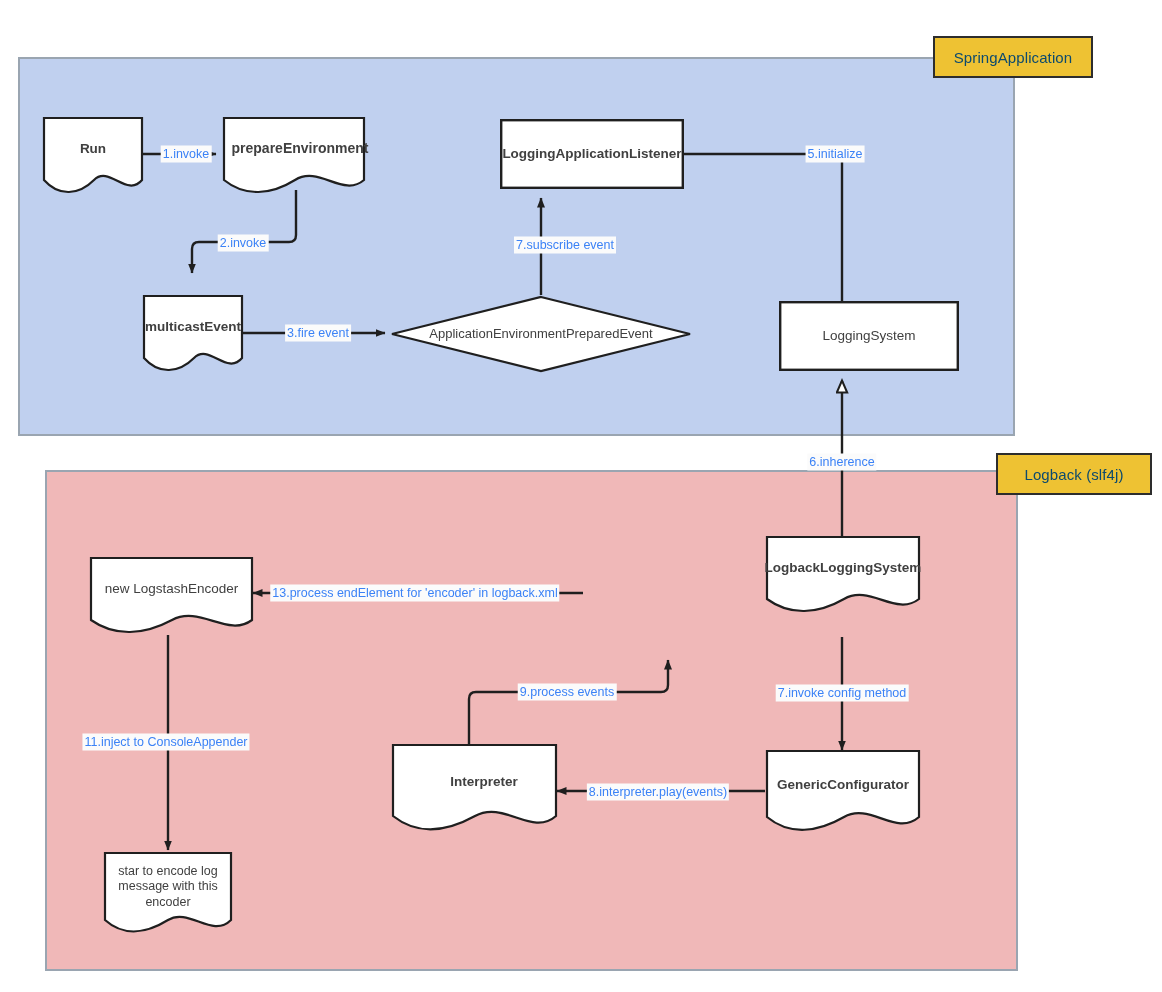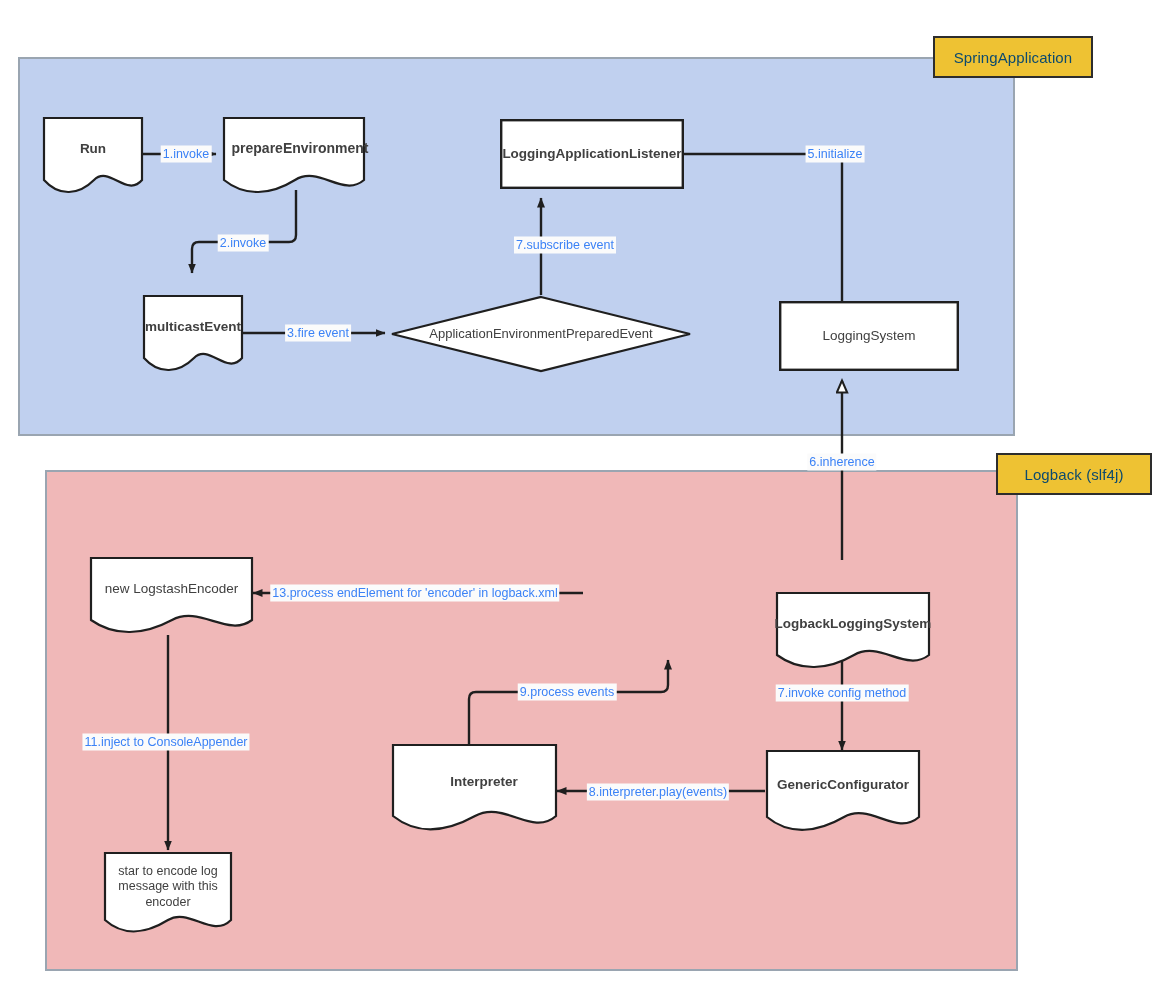--- a/index.html
+++ b/index.html
@@ -123,21 +123,21 @@
     <div class="label" style="font-size:13.5px;">LoggingApplicationListener</div>
   </div>
 
   <div class="node" style="left:752px;top:301px;width:180px;height:70px;margin-left:27px;">
     <svg width="180" height="70" viewBox="0 0 180 70" preserveAspectRatio="none">
       <rect x="1.2" y="1.2" width="177.6" height="67.6" fill="#ffffff" stroke="#1f1f1f" stroke-width="2.4"></rect>
     </svg>
     <div class="label" style="font-size:13.5px;">LoggingSystem</div>
   </div>
 
-  <div class="node doc b" style="left:766px;top:592px;width:154px;height:78px;margin-left:10px;">
+  <div class="node doc b" style="left:766px;top:536px;width:154px;height:78px;">
     <svg width="154" height="78" viewBox="0 0 154 78" preserveAspectRatio="none">
       <path d="M1,1 H153 V63 C130,81 104,48 78,63 C52,78 24,80 1,63 Z" fill="#ffffff" stroke="#1f1f1f" stroke-width="2.2"></path>
     </svg>
     <div class="label" style="font-size:13.5px;">LogbackLoggingSystem</div>
   </div>
 
 
   <div class="node doc" style="left:90px;top:557px;width:163px;height:78px;">
     <svg width="163" height="78" viewBox="0 0 163 78" preserveAspectRatio="none">
       <path d="M1,1 H162 V63 C138,81 110,48 82,63 C54,78 25,80 1,63 Z" fill="#ffffff" stroke="#1f1f1f" stroke-width="2.2"></path>

